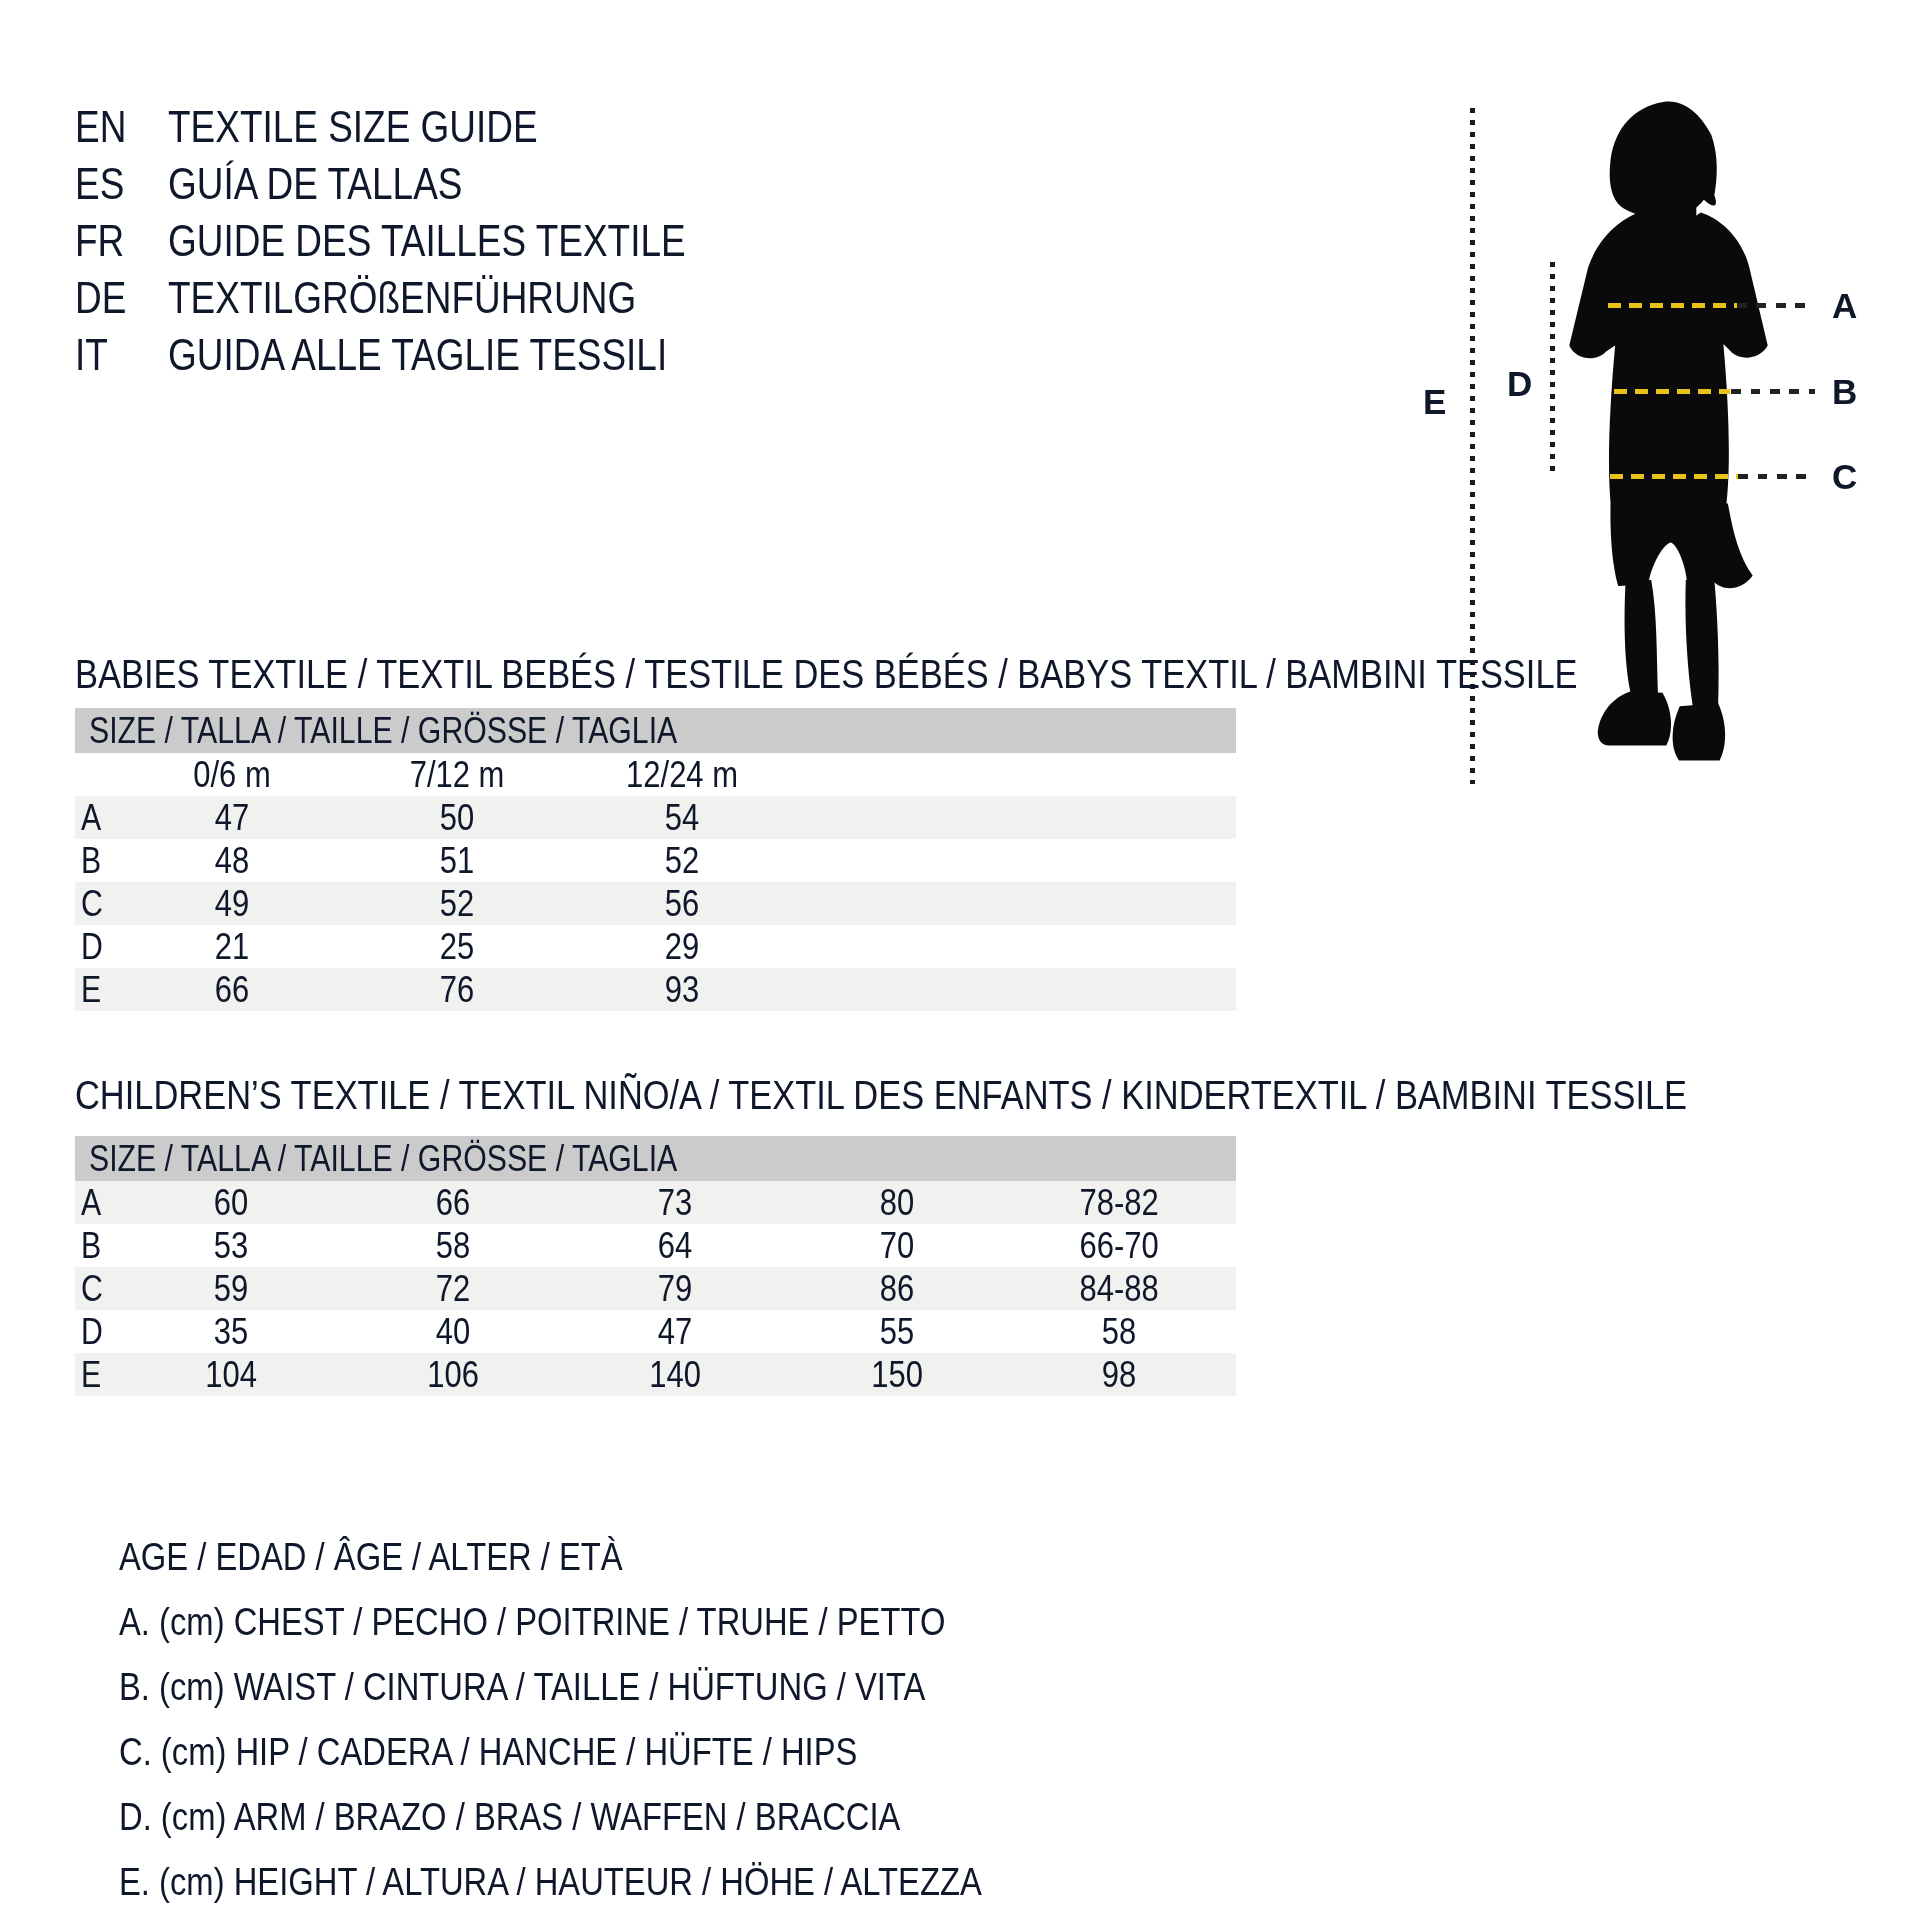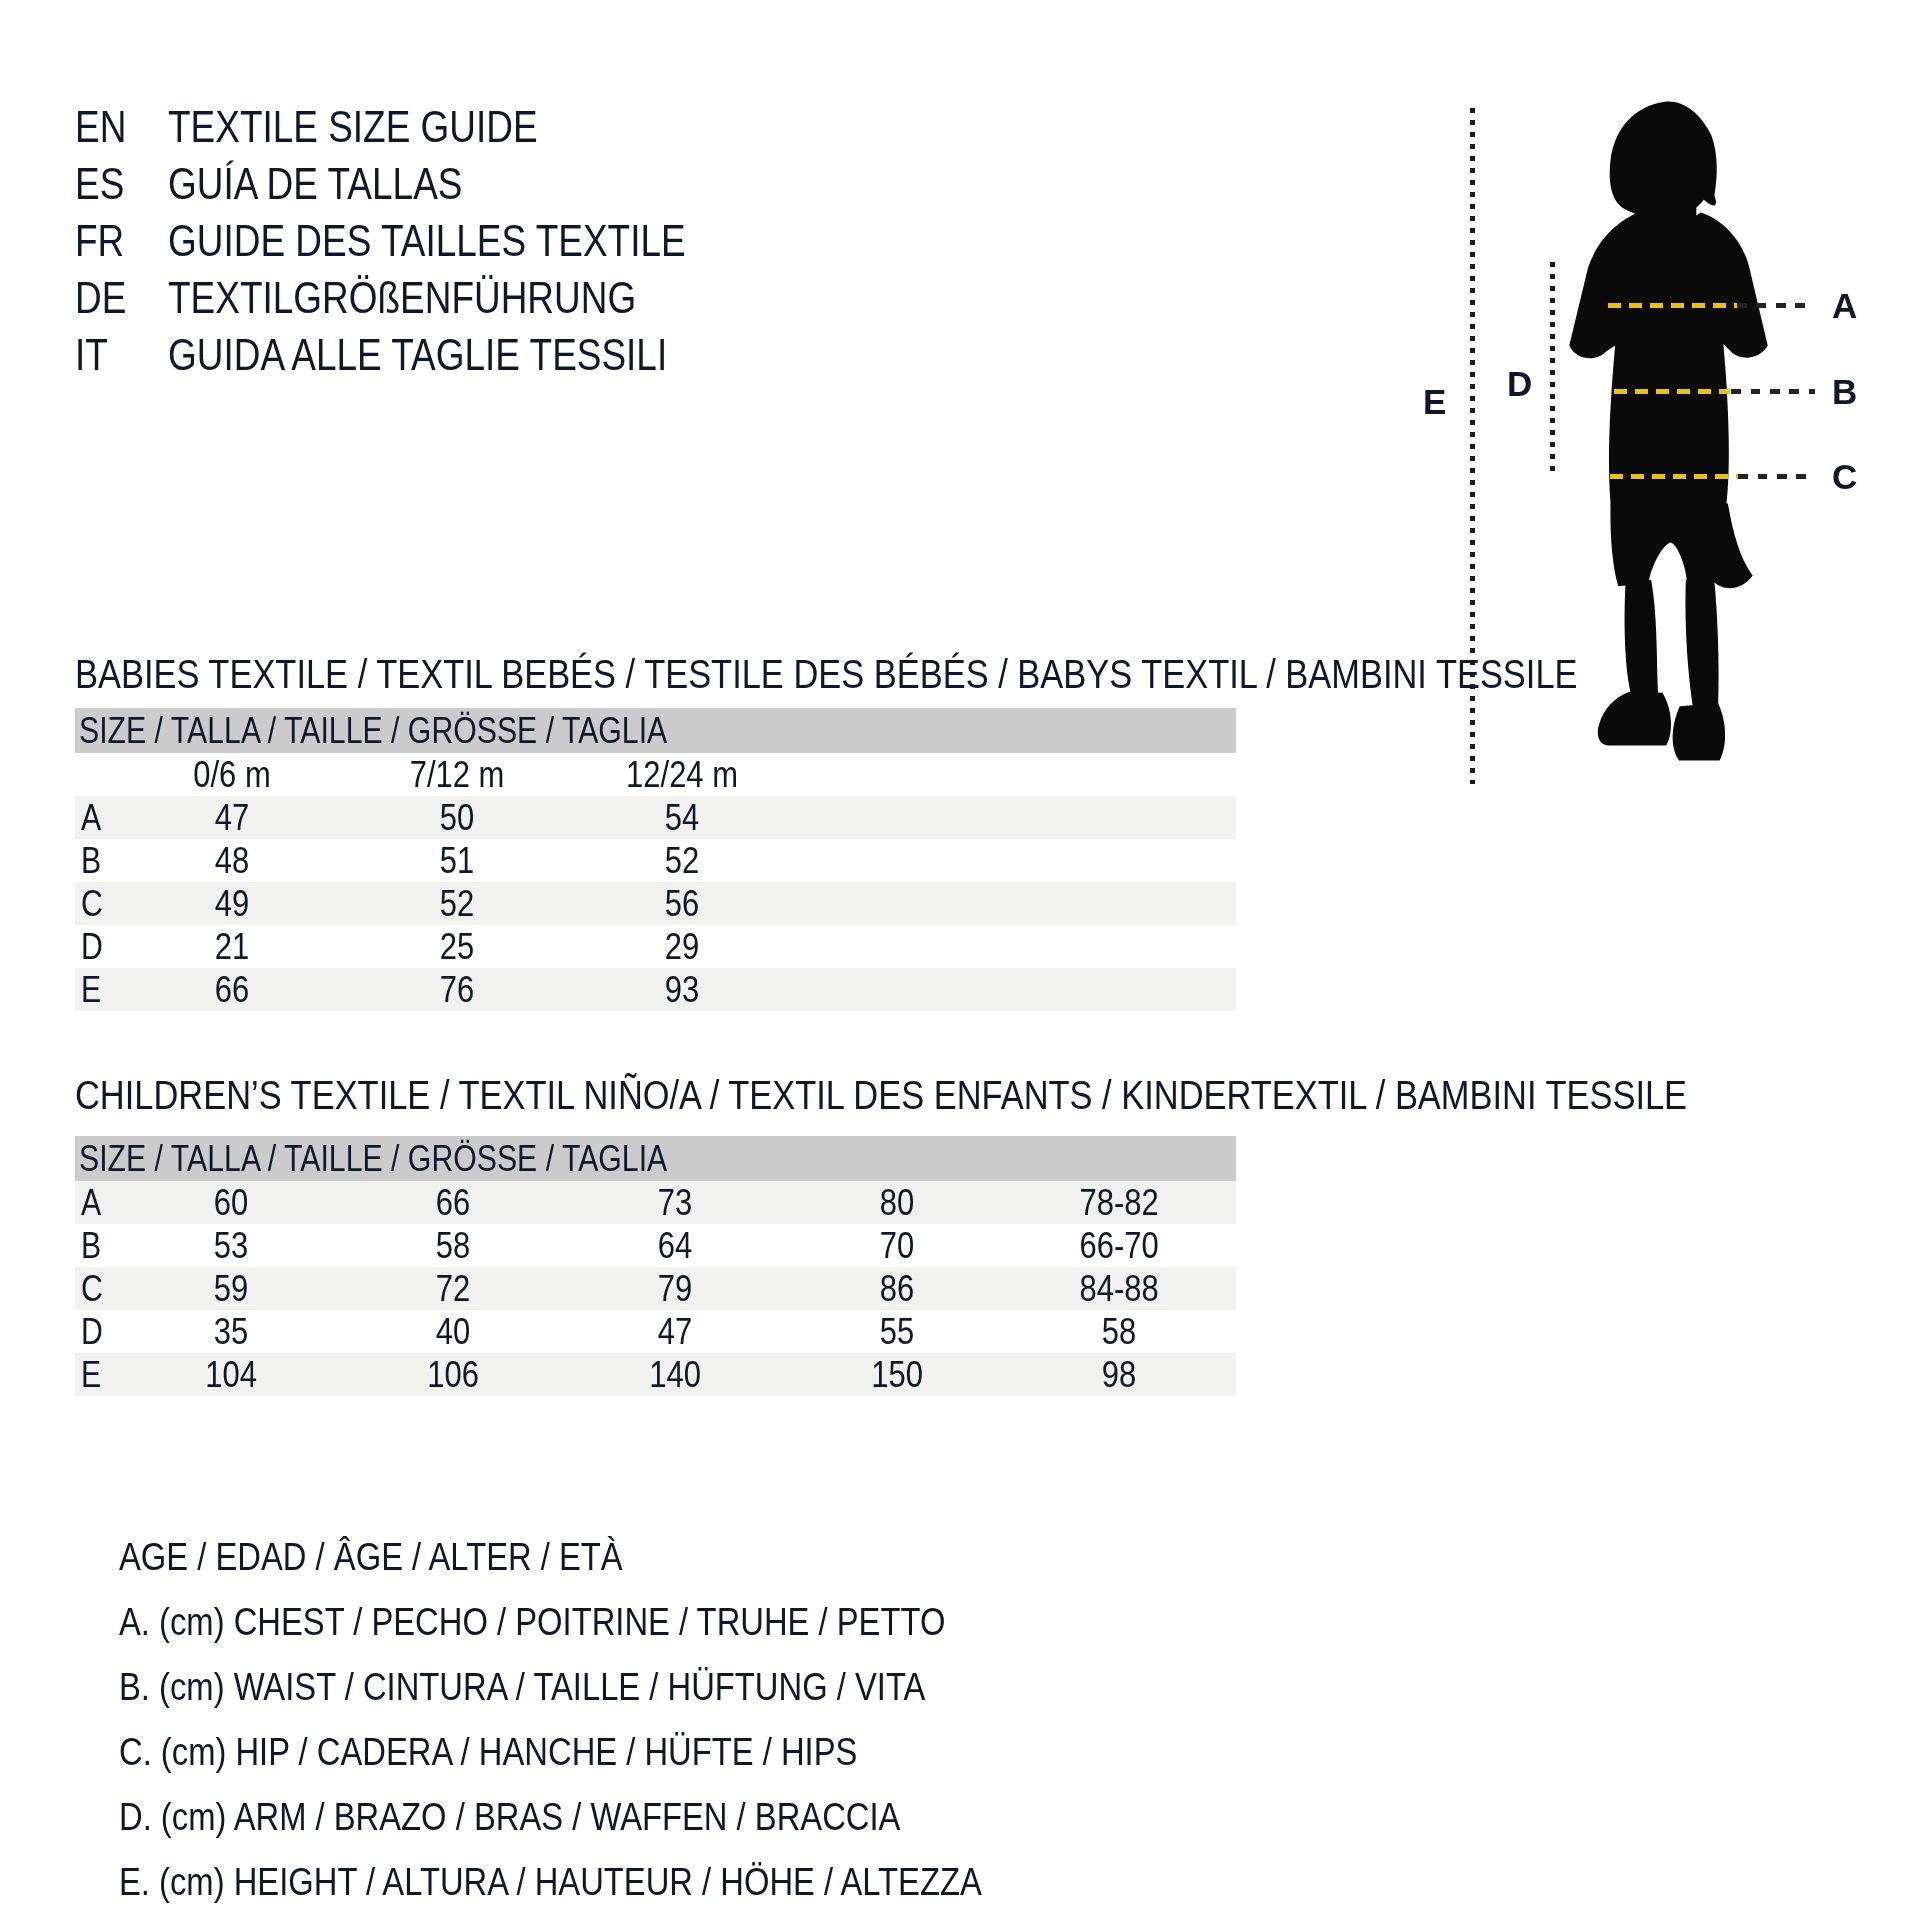--- a/index.html
+++ b/index.html
@@ -11,21 +11,21 @@
   
   .t{display:inline-block;transform:scaleX(.84);transform-origin:0 50%;white-space:nowrap;}
   .tc{display:inline-block;transform:scaleX(.86);transform-origin:50% 50%;white-space:nowrap;}
   
   .lang-row{display:flex;height:57px;align-items:center;font-size:44px;}
   .lang-code{width:93px;flex:0 0 93px;}
   
   .sec-title{font-size:41px;}
   
   .size-table{position:absolute;left:75px;width:1161px;}
-  .thead{height:45px;background:#cbcbcb;display:flex;align-items:center;padding-left:4px;box-sizing:border-box;font-size:36px;}
+  .thead{height:45px;background:#cbcbcb;display:flex;align-items:center;padding-left:14px;box-sizing:border-box;font-size:36px;}
   .trow{display:flex;height:43px;align-items:center;font-size:36px;}
   .trow.stripe{background:#f1f1ef;}
   .cell-label{flex:0 0 45px;padding-left:6px;box-sizing:border-box;}
   .cell{text-align:center;}
   .b-col{flex:0 0 225px;}
   .c-col{flex:0 0 222px;}
   
   .legend-row{height:65px;display:flex;align-items:center;font-size:39px;margin-left:44px;}
   
   .vdots{width:5.3px;background:repeating-linear-gradient(180deg,#1a1a1a 0 5.3px,rgba(0,0,0,0) 5.3px 12px);}

